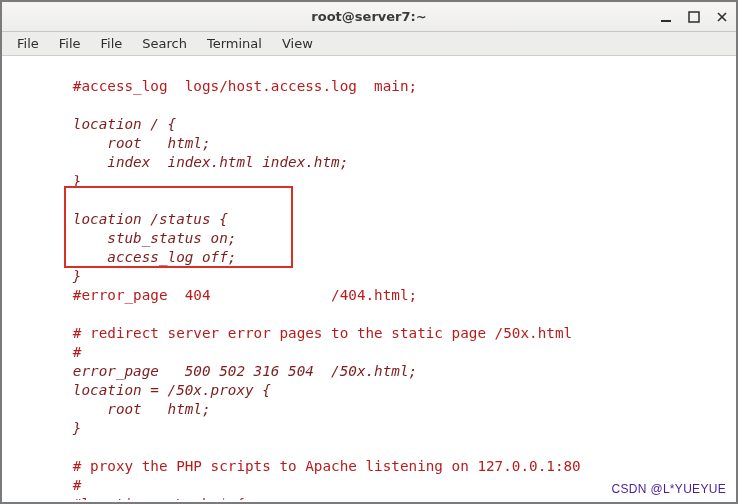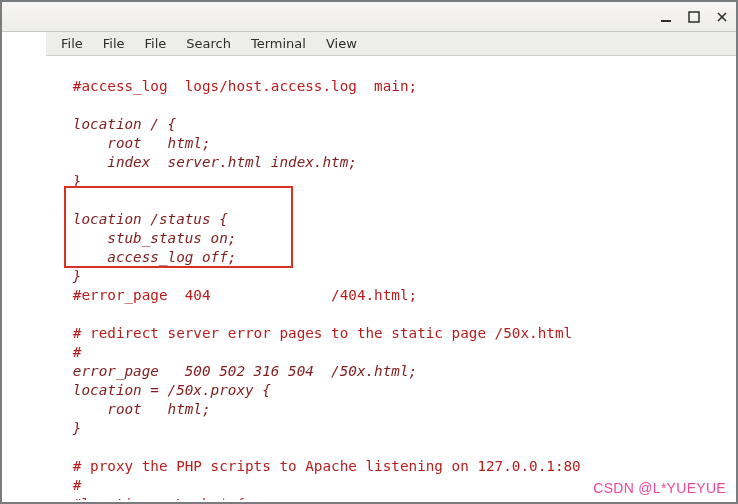--- a/index.html
+++ b/index.html
@@ -51,21 +51,20 @@
   .menubar {
     height: 24px;
     background: #ededec;
     border-bottom: 1px solid #d0cecb;
     display: flex;
     align-items: center;
     padding: 0 6px;
     gap: 2px;
     font-size: 13px;
     color: #2e2e2e;
-    margin-left: 44px;
   }
   .menubar .mi {
     padding: 2px 9px;
     cursor: pointer;
   }
   .terminal {
     position: absolute;
     top: 56px;
     left: 2px;
     right: 2px;
@@ -82,32 +81,33 @@
   .c-plain { color: #7f1d1d; font-style: italic; }
   .highlight-box {
     position: absolute;
     border: 2px solid #d93025;
     pointer-events: none;
   }
   .watermark {
     position: absolute;
     right: 10px;
     bottom: 6px;
-    color: #ec4899;
+    color: #4c1d95;
     font-family: sans-serif;
-    font-size: 14px;
+    font-size: 12px;
     letter-spacing: 0.3px;
     pointer-events: none;
     user-select: none;
   }
 </style>
 </head>
 <body>
 
 <div class="titlebar">
+  <span class="title">root@server7:~</span>
   <div class="window-controls">
     <div class="wc">
         <svg width="12" height="12" viewBox="0 0 12 12">
           <rect x="1" y="9" width="10" height="2" fill="#2e2e2e"></rect>
         </svg>
       </div>
     <div class="wc">
         <svg width="12" height="12" viewBox="0 0 12 12">
           <rect x="1" y="1" width="10" height="10" fill="none" stroke="#2e2e2e" stroke-width="1.5"></rect>
         </svg>
@@ -128,21 +128,21 @@
   <div class="mi">Search</div>
   <div class="mi">Terminal</div>
   <div class="mi">View</div>
 </div>
 
 <div class="terminal">
 <span class="c-comment">        #access_log  logs/host.access.log  main;</span>
 <span class="c-plain"></span>
 <span class="c-plain">        location / {</span>
 <span class="c-plain">            root   html;</span>
-<span class="c-plain">            index  server.html index.htm;</span>
+<span class="c-plain">            index  index.html index.htm;</span>
 <span class="c-plain">        }</span>
 <span class="c-plain"></span>
 <span class="c-plain">        location /status {</span>
 <span class="c-plain">            stub_status on;</span>
 <span class="c-plain">            access_log off;</span>
 <span class="c-plain">        }</span>
 <span class="c-comment">        #error_page  404              /404.html;</span>
 <span class="c-plain"></span>
 <span class="c-comment">        # redirect server error pages to the static page /50x.html</span>
 <span class="c-comment">        #</span>

